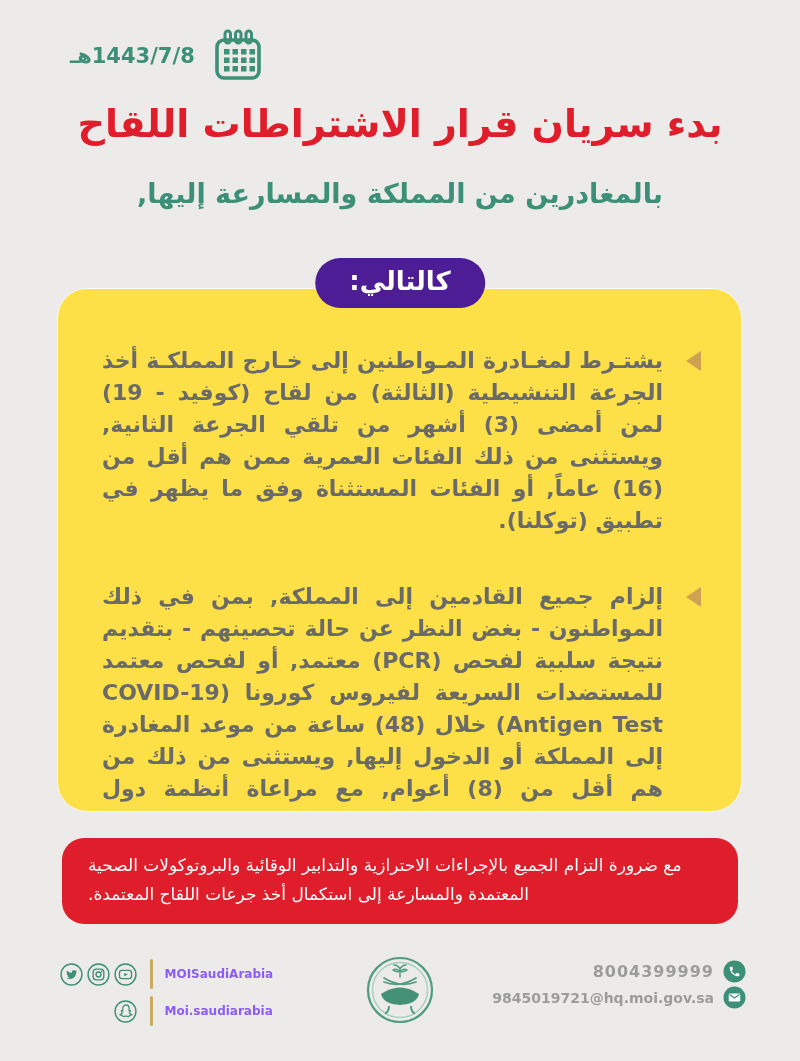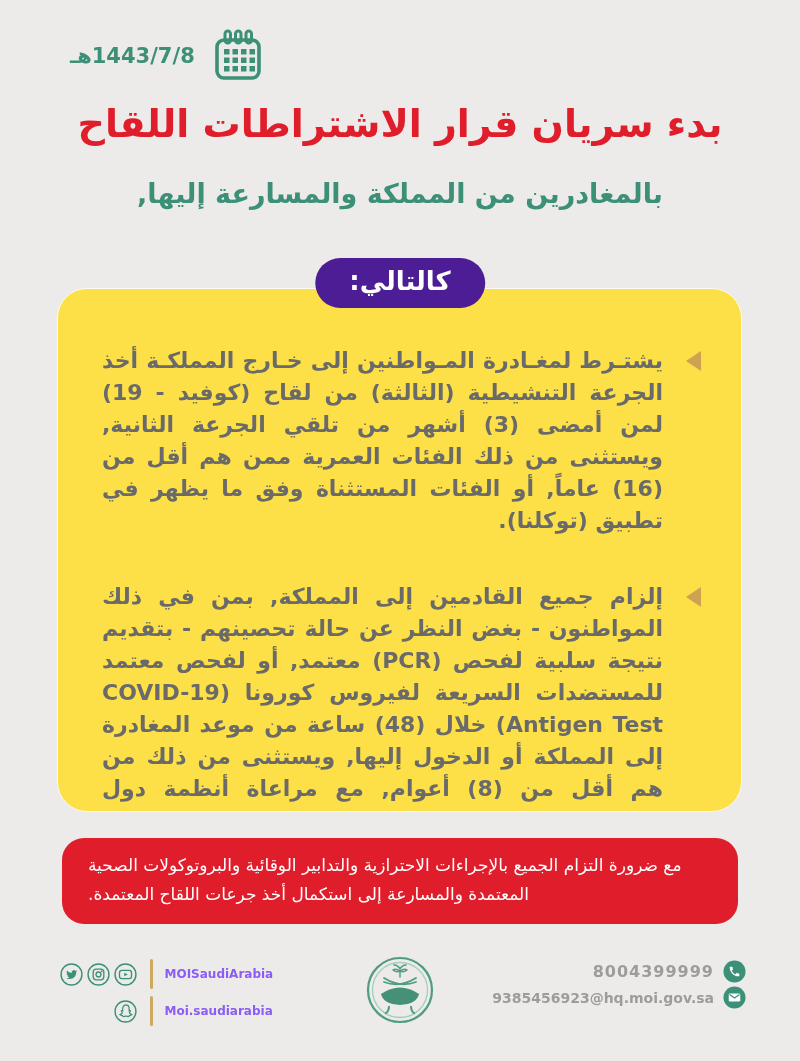--- a/index.html
+++ b/index.html
@@ -171,21 +171,21 @@
       <span class="c-icon">
         <svg viewBox="0 0 24 24" width="23" height="23">
           <circle cx="12" cy="12" r="11.5" fill="#3c9077"></circle>
           <g transform="translate(5.3 5.3) scale(0.56)">
             <path fill="#ffffff" d="M6.62 10.79c1.44 2.83 3.76 5.14 6.59 6.59l2.2-2.2c.27-.27.67-.36 1.02-.24 1.12.37 2.33.57 3.57.57.55 0 1 .45 1 1V20c0 .55-.45 1-1 1-9.39 0-17-7.61-17-17 0-.55.45-1 1-1h3.5c.55 0 1 .45 1 1 0 1.25.2 2.45.57 3.57.11.35.03.74-.25 1.02l-2.2 2.2z"></path>
           </g>
         </svg>
       </span>
     </div>
     <div class="contact-row">
-      <span class="contact-text">9385456923@hq.moi.gov.sa</span>
+      <span class="contact-text">9845019721@hq.moi.gov.sa</span>
       <span class="c-icon">
         <svg viewBox="0 0 24 24" width="23" height="23">
           <circle cx="12" cy="12" r="11.5" fill="#3c9077"></circle>
           <rect x="6" y="7.8" width="12" height="8.4" rx="1.4" fill="#ffffff"></rect>
           <path d="M6.8 8.8 L12 12.6 L17.2 8.8" fill="none" stroke="#3c9077" stroke-width="1.3"></path>
         </svg>
       </span>
     </div>
   </div>
 

